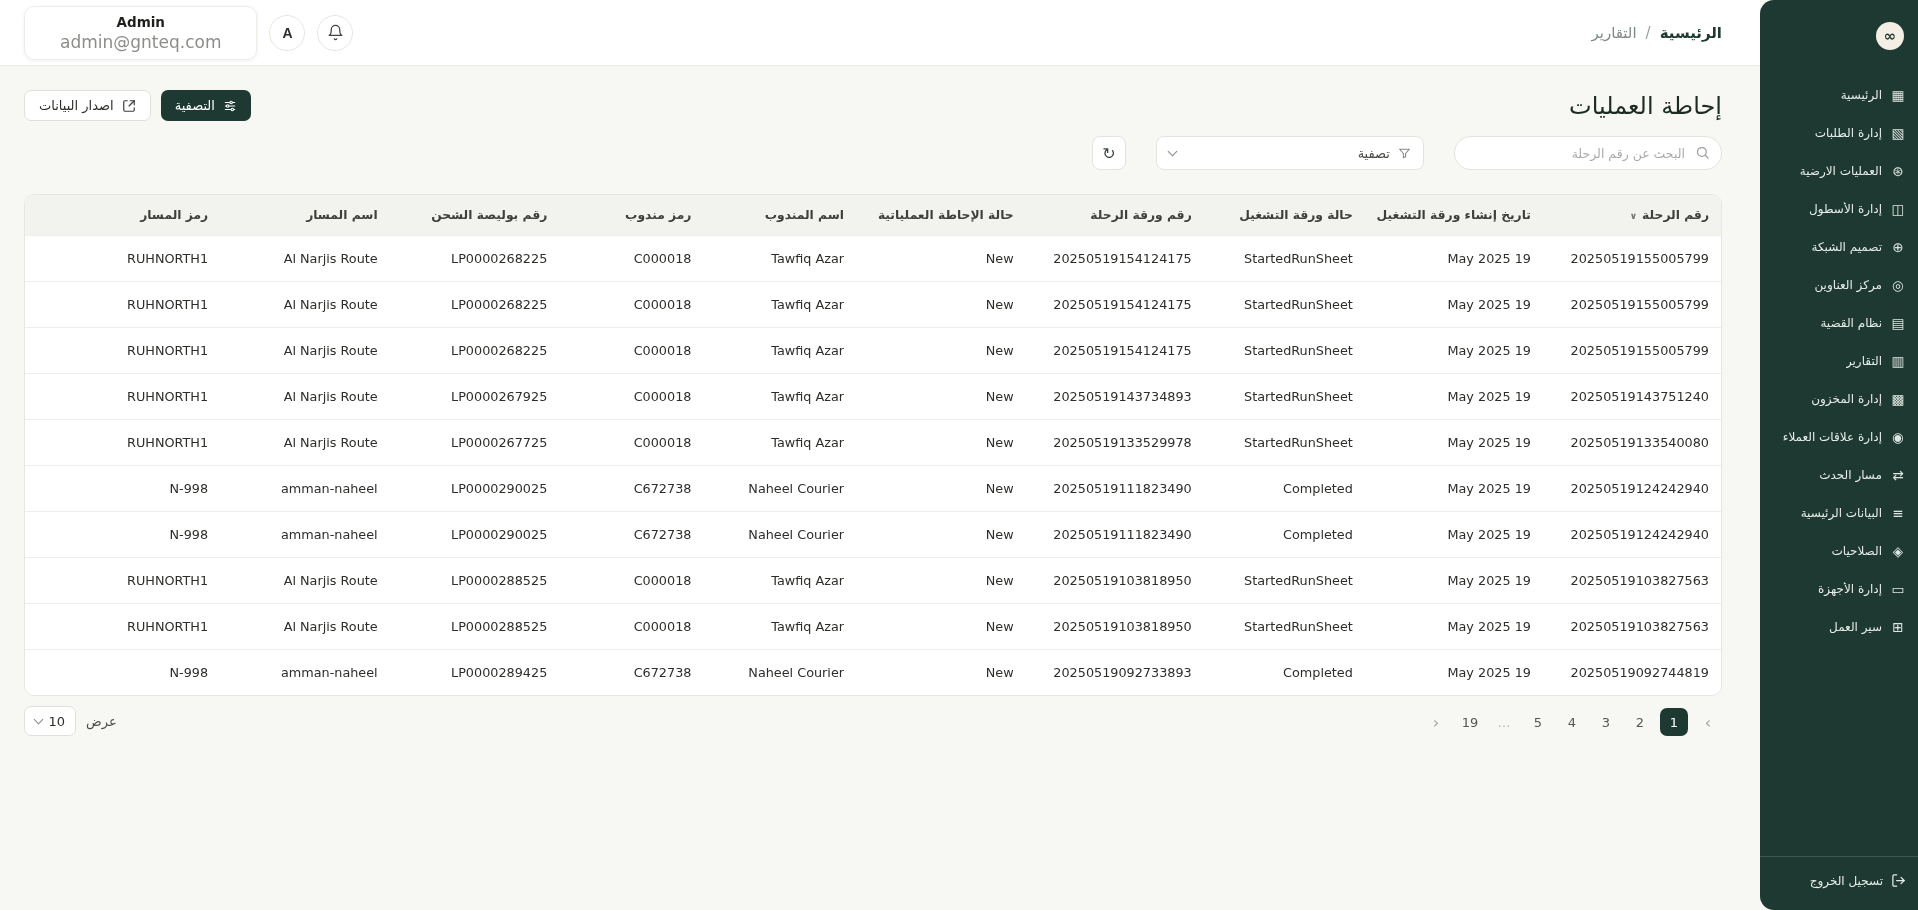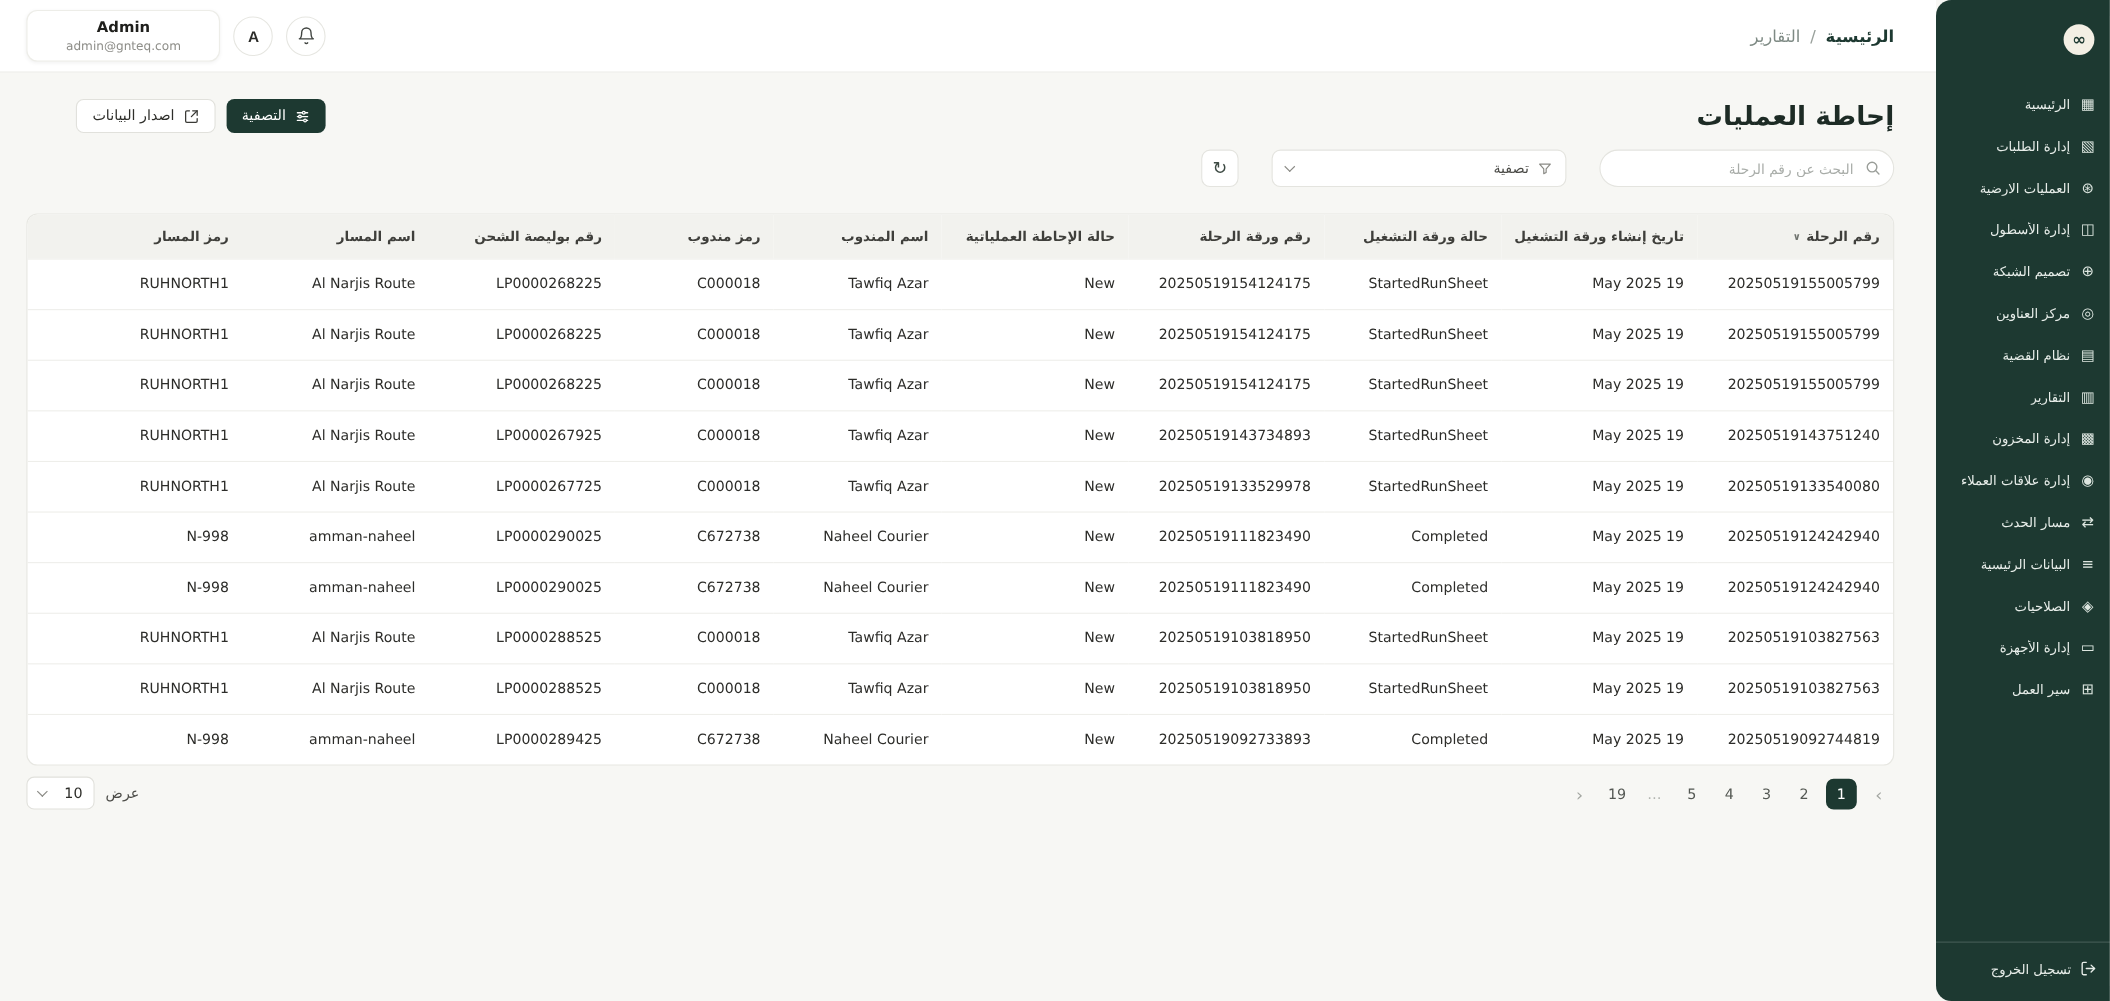--- a/index.html
+++ b/index.html
@@ -64,34 +64,34 @@
     background:#fff; border:1px solid #e6e6e1;
     display:flex; align-items:center; justify-content:center;
     cursor:pointer; font-size:14px; color:#33363 2; font-weight:bold;
   }
   .admin-card {
     background:#fff; border:1px solid #ededE8; border-radius:10px;
     box-shadow:0 1px 4px rgba(0,0,0,.06);
     padding:7px 35px; text-align:center; min-width:150px;
   }
   .admin-name { font-weight:bold; font-size:13.5px; color:#1f1f1c; }
-  .admin-email { font-size:11px; color:#8d8d88; margin-top:2px; }
+  .admin-email { font-size:17px; color:#8d8d88; margin-top:2px; }
 
   .content { flex:1; padding:24px 38px 0 24px; }
 
   .title-row { display:flex; align-items:center; justify-content:space-between; }
-  .page-title { font-size:24px; font-weight:bold; color:#1d2b25; }
+  .page-title { font-size:24px; font-weight:normal; color:#1d2b25; }
   .actions { display:flex; align-items:center; gap:10px; }
   .btn {
     height:31px; border-radius:7px; font-size:13px;
     display:flex; align-items:center; gap:8px; padding:0 14px;
     cursor:pointer; font-family:inherit;
   }
   .btn-filter { background:var(--accent,#1d3931); color:#fff; border:none; }
-  .btn-export { background:#fff; color:#2e2e2a; border:1px solid #e1e1dc;margin-left:45px; }
+  .btn-export { background:#fff; color:#2e2e2a; border:1px solid #e1e1dc; }
 
   .controls-row { margin-top:15px; display:flex; align-items:center; gap:30px; }
   .search-wrap { position:relative; width:268px; }
   .search-input {
     width:100%; height:34px; border:1px solid #e4e4df; border-radius:17px;
     background:#fff; padding:0 36px 0 14px; font-size:12.5px;
     font-family:inherit; color:#333; outline:none;
   }
   .search-input::placeholder { color:#a8aca8; }
   .search-wrap svg { position:absolute; right:12px; top:9px; }
@@ -140,21 +140,21 @@
     display:flex; align-items:center; justify-content:center; padding:0 5px;
     font-family:inherit; color:#54585​3;
   }
   .page-btn { color:#545853; }
   .page-btn.active { background:var(--accent,#1d3931); color:#fff; }
   .page-btn.arrow { color:#a3a6a1; font-size:16px; }
   .page-btn.ellipsis { color:#b2b5b0; cursor:default; }
   .size-group { flex:1; display:flex; align-items:center; justify-content:flex-end; gap:10px; }
   .size-label { font-size:13px; color:#4b4b47; }
   .size-box {
-    width:62px; height:30px; background:#fff; border:1px solid #e1e1dc;
+    width:52px; height:30px; background:#fff; border:1px solid #e1e1dc;
     border-radius:7px; display:flex; align-items:center; justify-content:space-between;
     padding:0 10px; font-size:13px; color:#2e2e2a; cursor:pointer;
   }
 </style>
 </head>
 <body>
 
 <aside class="sidebar">
   <div class="sidebar-logo">
     <span>∞</span>

